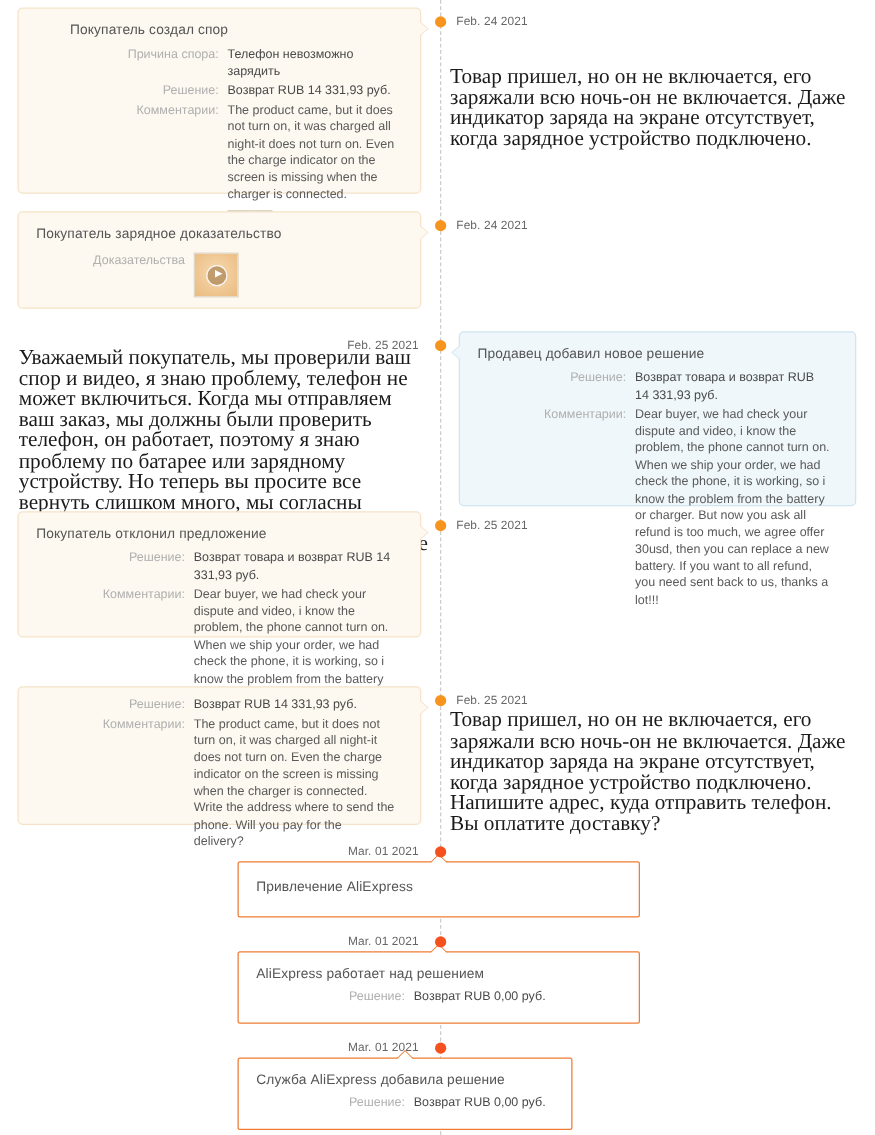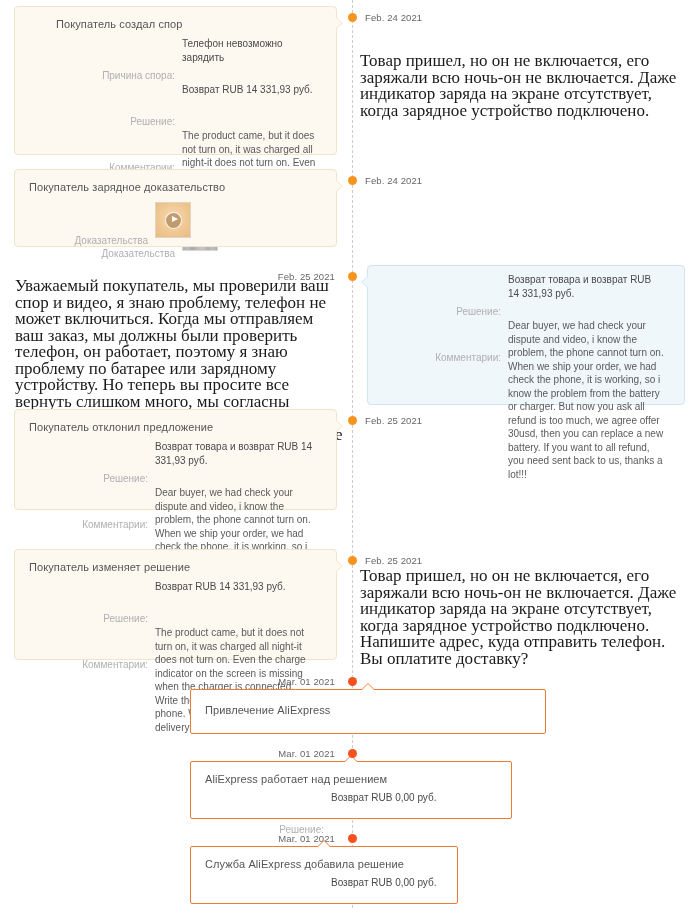--- a/index.html
+++ b/index.html
@@ -116,21 +116,20 @@
   .row { display: flex; margin-bottom: 2px; }
   .row-label {
     width: 140px;
     flex: 0 0 140px;
     text-align: right;
     font-size: 10px;
     color: #b0b0b0;
     padding-right: 7px;
     padding-top: 1px;
     white-space: nowrap;
-    margin-top: 32px;
   }
   .row-value {
     font-size: 10px;
     color: #5a5a5a;
     line-height: 13.5px;
     flex: 1 1 auto;
     padding-right: 8px;
   }
   .row-value.strong { color: #4a4a4a; }
 
@@ -235,20 +234,21 @@
         </div>
       </div>
     </div>
   </div>
 
   <div class="dot" style="top:272px"></div>
   <div class="dot-label left" style="top:271px">Feb. 25 2021</div>
 
   <div class="card blue" style="left:367px; top:265px; width:318px; height:140px;">
     <div class="notch-l"></div>
+    <div class="card-title">Продавец добавил новое решение</div>
     <div class="rows">
       <div class="row">
         <div class="row-label">Решение:</div>
         <div class="row-value strong">Возврат товара и возврат RUB 14 331,93 руб.</div>
       </div>
       <div class="row">
         <div class="row-label">Комментарии:</div>
         <div class="row-value">Dear buyer, we had check your dispute and video, i know the problem, the phone cannot turn on. When we ship your order, we had check the phone, it is working, so i know the problem from the battery or charger. But now you ask all refund is too much, we agree offer 30usd, then you can replace a new battery. If you want to all refund, you need sent back to us, thanks a lot!!!</div>
       </div>
     </div>
@@ -272,39 +272,38 @@
         <div class="row-value">Dear buyer, we had check your dispute and video, i know the problem, the phone cannot turn on. When we ship your order, we had check the phone, it is working, so i know the problem from the battery or charger. But now you ask all refund is too much, we agree offer 30usd, then you can replace a new battery. If you want to all refund, you need sent back to us, thanks a lot!!!</div>
       </div>
     </div>
   </div>
 
   <div class="dot" style="top:556px"></div>
   <div class="dot-label right" style="top:555px">Feb. 25 2021</div>
 
   <div class="card" style="left:14px; top:549px; width:323px; height:111px;">
     <div class="notch-r"></div>
-    <div class="card-title">Покупатель изменяет решение</div>
     <div class="rows">
       <div class="row">
         <div class="row-label">Решение:</div>
         <div class="row-value strong">Возврат RUB 14 331,93 руб.</div>
       </div>
       <div class="row">
         <div class="row-label">Комментарии:</div>
         <div class="row-value">The product came, but it does not turn on, it was charged all night-it does not turn on. Even the charge indicator on the screen is missing when the charger is connected. Write the address where to send the phone. Will you pay for the delivery?</div>
       </div>
     </div>
   </div>
 
   <div class="para" style="left:360px; top:568px; width:320px;">Товар пришел, но он не включается, его заряжали всю ночь-он не включается. Даже индикатор заряда на экране отсутствует, когда зарядное устройство подключено. Напишите адрес, куда отправить телефон. Вы оплатите доставку?</div>
 
   <div class="dot red" style="top:677px"></div>
   <div class="dot-label left" style="top:676px">Mar. 01 2021</div>
 
-  <div class="card plain" style="left:190px; top:689px; width:356px; height:45px;">
+  <div class="card plain" style="left:190px; top:689px; width:322px; height:45px;">
     <div class="notch-u"></div>
     <div class="card-title" style="padding-top:14px">Привлечение AliExpress</div>
   </div>
 
   <div class="dot red" style="top:749px"></div>
   <div class="dot-label left" style="top:748px">Mar. 01 2021</div>
 
   <div class="card plain" style="left:190px; top:761px; width:322px; height:58px;">
     <div class="notch-u"></div>
     <div class="card-title">AliExpress работает над решением</div>

